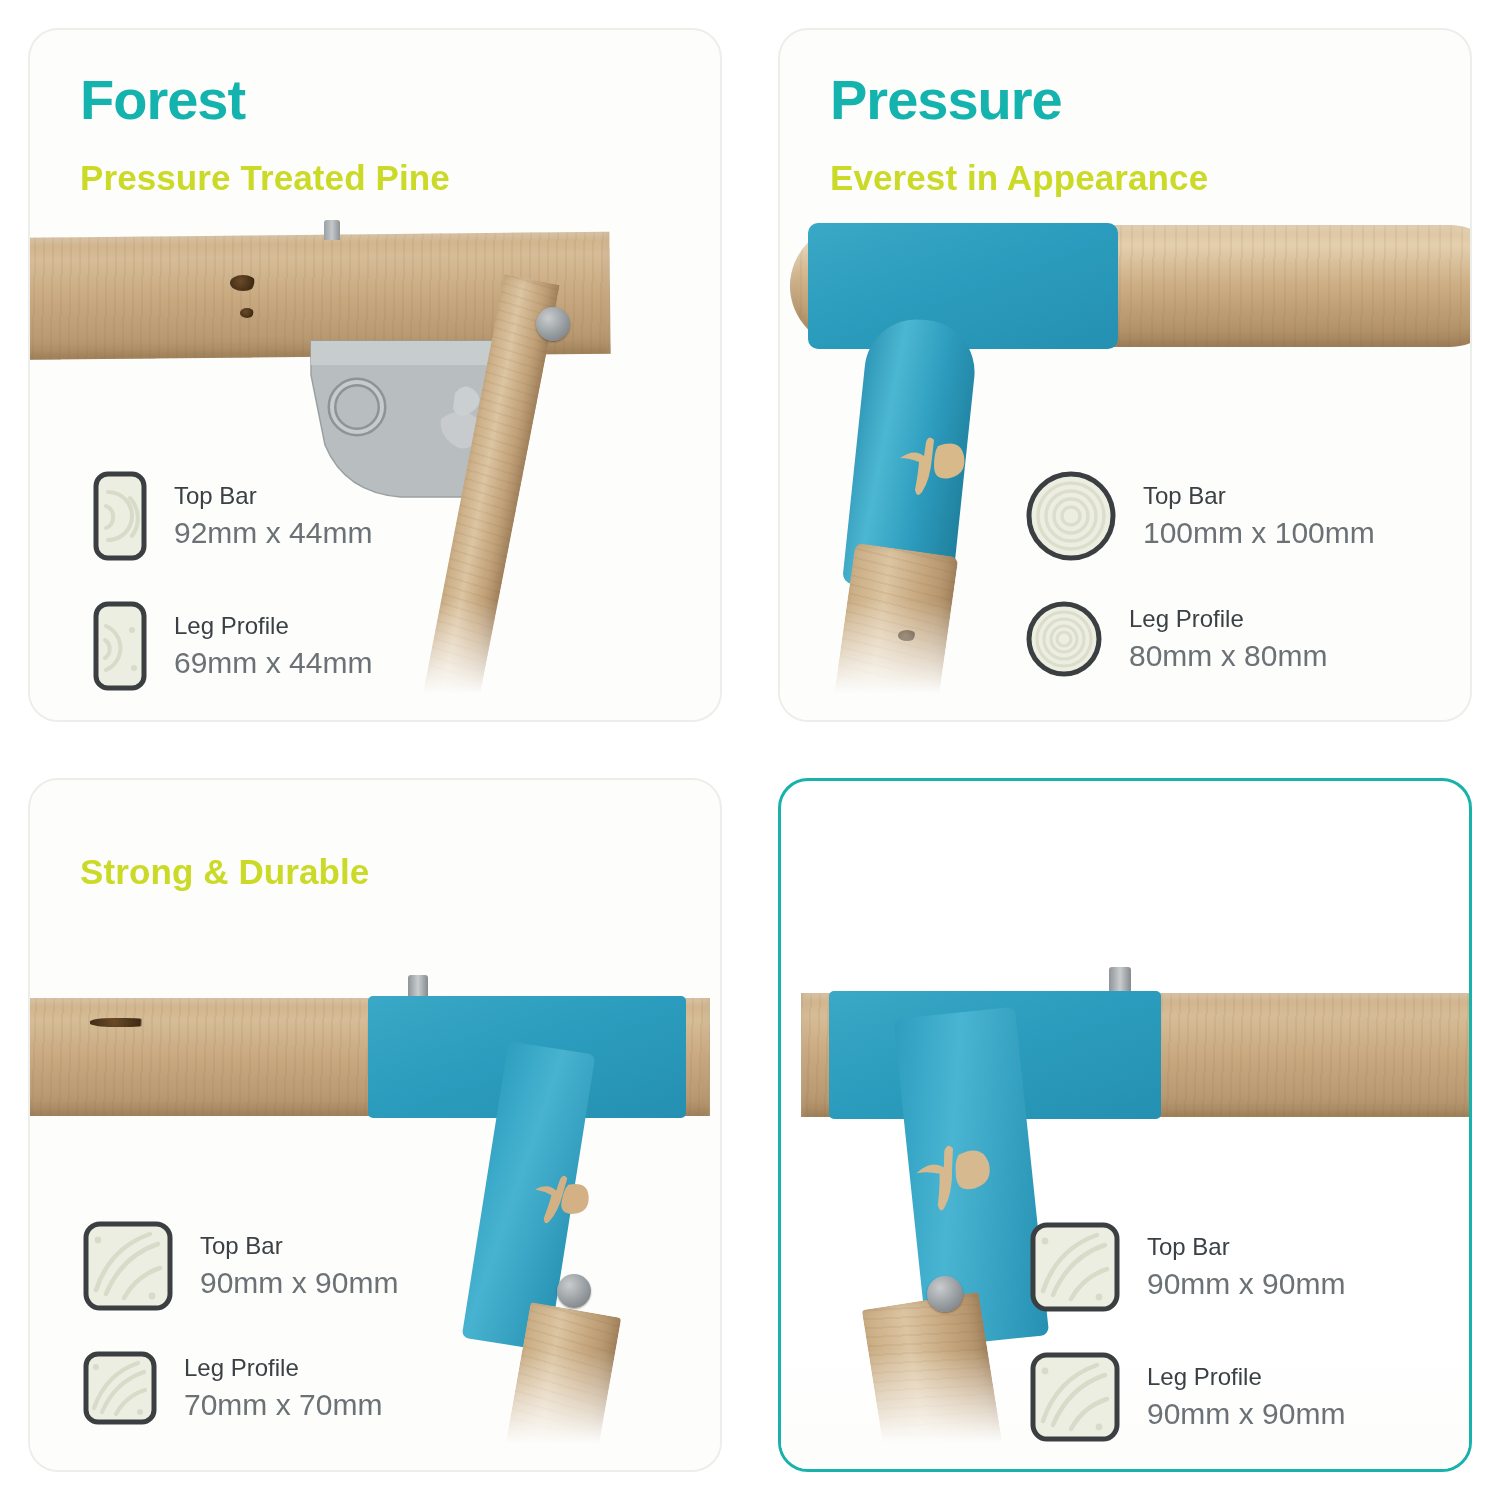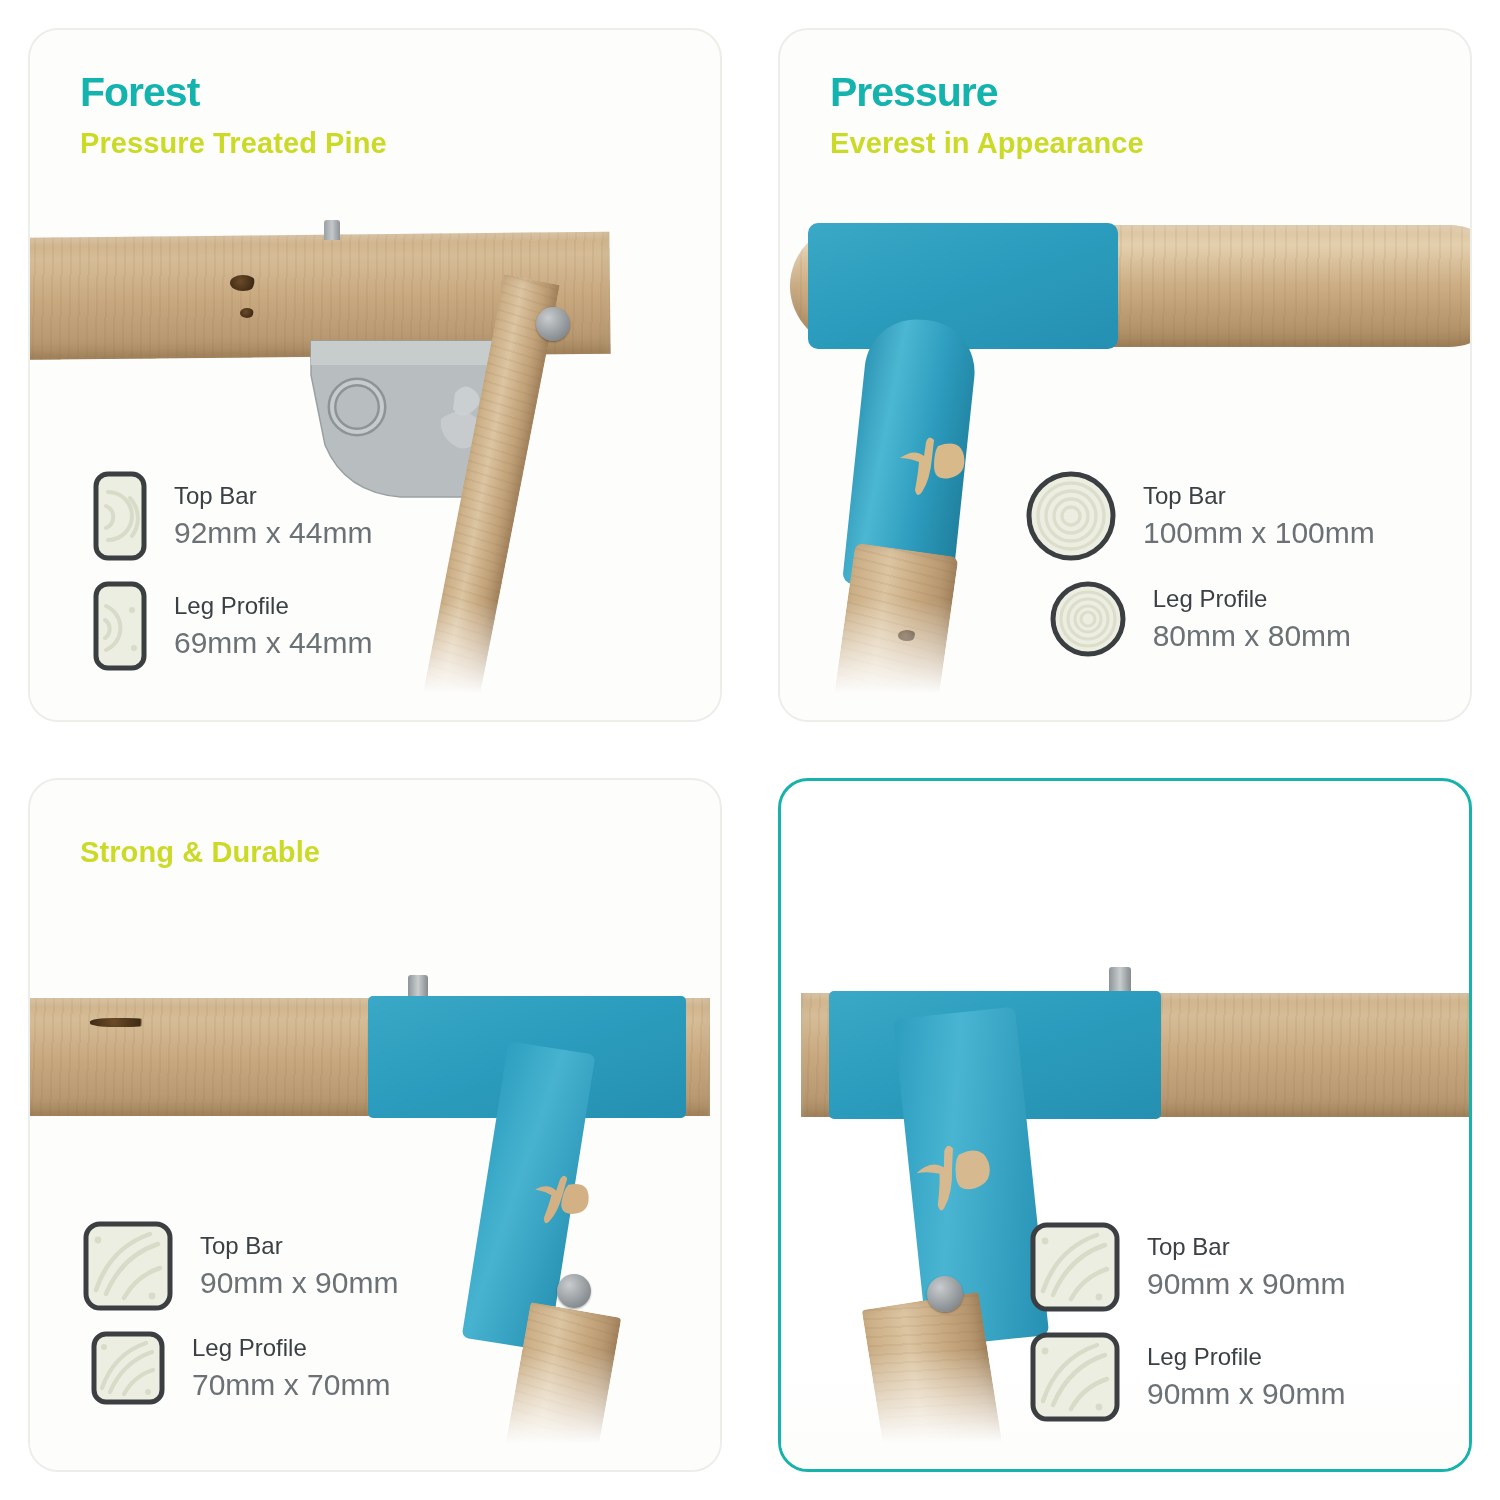--- a/index.html
+++ b/index.html
@@ -23,33 +23,33 @@
     background: #fdfdfc;
     border-radius: 30px;
     border: 2px solid #eceeea;
     overflow: hidden;
   }
   .card.accent { border: 3px solid #17b2ab; background: #ffffff; }
 
   
   .hdr { position: absolute; left: 50px; top: 42px; z-index: 40; }
   .title {
-    font-size: 41px; line-height: 1.0; font-weight: 700;
+    font-size: 56px; line-height: 1.0; font-weight: 700;
     color: #14b3ad; letter-spacing: -1px;
   }
   .subtitle {
-    margin-top: 14px;
-    font-size: 29px; font-weight: 600; color: #cbda27;
+    margin-top: 30px;
+    font-size: 35px; font-weight: 600; color: #cbda27;
     letter-spacing: 0.1px;
   }
 
   
   .specs { position: absolute; z-index: 45; }
   .spec-row { display: flex; align-items: center; gap: 26px; }
-  .spec-row + .spec-row { margin-top: 18px; justify-content: center; }
+  .spec-row + .spec-row { margin-top: 38px; }
   .spec-text .sp-label {
     font-size: 24px; color: #3b4044; font-weight: 500; line-height: 1.25;
   }
   .spec-text .sp-dim {
     font-size: 30px; color: #6b7175; font-weight: 400; line-height: 1.3;
     margin-top: 2px; white-space: nowrap;
   }
   .ic { flex: 0 0 auto; display:block; }
 
   

